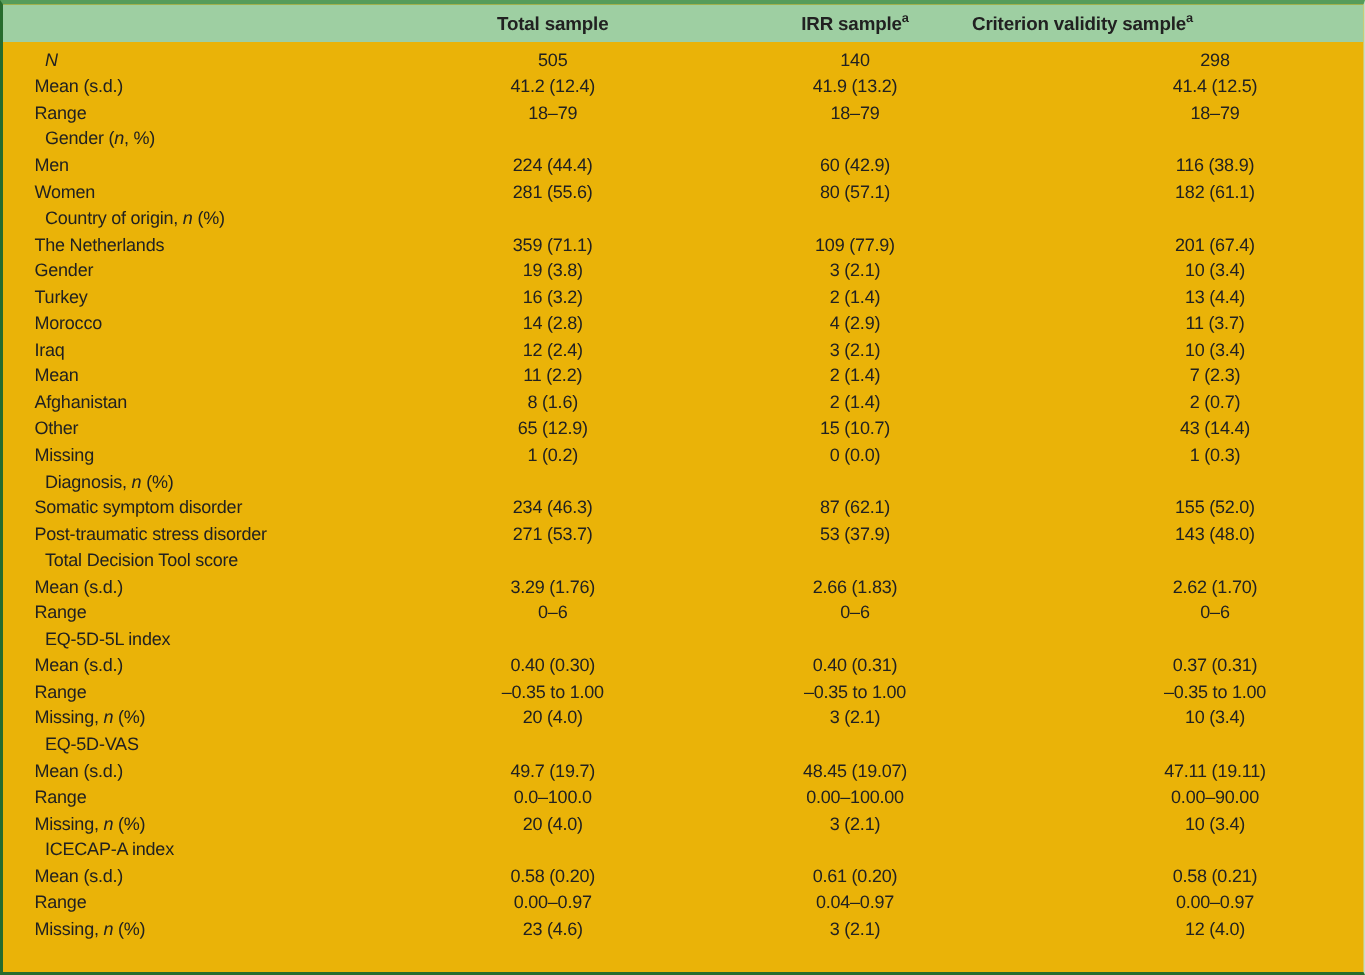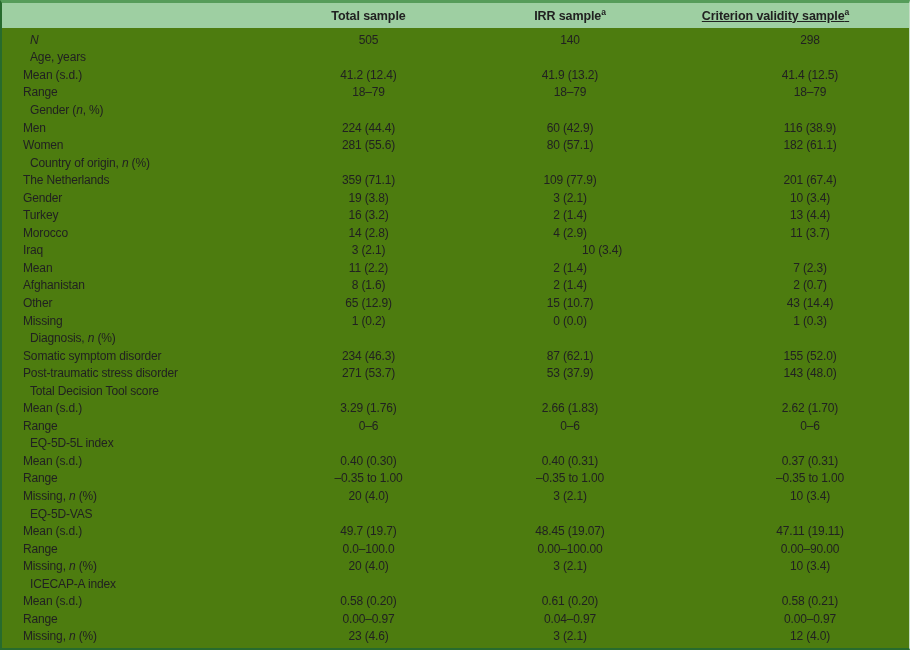--- a/index.html
+++ b/index.html
@@ -10,30 +10,30 @@
     --text:#212121;
   }
   html,body{margin:0;padding:0;background:#ffffff;}
   body{font-family:"Liberation Sans", sans-serif;color:var(--text);}
   .paper-table{
     width:910px;height:650px;box-sizing:border-box;overflow:hidden;
     border-top:3px solid var(--top-border);
     border-left:2px solid var(--frame-border);
     border-bottom:2px solid var(--frame-border);
     border-right:1px solid var(--right-border);
-    background:#4d7c0f;
+    background:#eab308;
   }
   .thead{
     display:grid;grid-template-columns:243px 247px 156px 260px;
     background:var(--header-bg);height:25px;align-items:center;
     font-weight:bold;font-size:12.5px;letter-spacing:-0.1px;
   }
   .th{white-space:nowrap;}
   .th.c2,.th.c3{text-align:center;}
-  .th.c4{text-align:center;padding-right:5px;text-decoration:underline;}
+  .th.c4{text-align:left;padding-right:5px;}
   sup{font-size:8.5px;vertical-align:super;line-height:0;}
   .tbody{padding-top:3px;}
   .tr{
     display:grid;grid-template-columns:243px 247px 156px 260px;
     height:17.55px;align-items:center;
     font-size:12px;letter-spacing:-0.15px;
   }
   .td{white-space:nowrap;overflow:visible;}
   .label-cell{padding-left:28px;}
   .label-cell.indent{padding-left:21px;}
@@ -52,26 +52,20 @@
     <div class="th c4"><span>Criterion validity sample</span><sup>a</sup></div>
   </div>
   <div class="tbody" id="tbody">
       <div class="tr">
         <div class="td label-cell"><span class="it">N</span></div>
         <div class="td val c2">505</div>
         <div class="td val c3">140</div>
         <div class="td val c4">298</div>
       </div>
       <div class="tr">
-        <div class="td label-cell"><span>Age, years</span></div>
-        <div class="td val c2"></div>
-        <div class="td val c3"></div>
-        <div class="td val c4"></div>
-      </div>
-      <div class="tr">
         <div class="td label-cell indent"><span>Mean (s.d.)</span></div>
         <div class="td val c2">41.2 (12.4)</div>
         <div class="td val c3">41.9 (13.2)</div>
         <div class="td val c4">41.4 (12.5)</div>
       </div>
       <div class="tr">
         <div class="td label-cell indent"><span>Range</span></div>
         <div class="td val c2">18–79</div>
         <div class="td val c3">18–79</div>
         <div class="td val c4">18–79</div>
@@ -119,20 +113,21 @@
         <div class="td val c4">13 (4.4)</div>
       </div>
       <div class="tr">
         <div class="td label-cell indent"><span>Morocco</span></div>
         <div class="td val c2">14 (2.8)</div>
         <div class="td val c3">4 (2.9)</div>
         <div class="td val c4">11 (3.7)</div>
       </div>
       <div class="tr">
         <div class="td label-cell indent"><span>Iraq</span></div>
+        <div class="td val c2">12 (2.4)</div>
         <div class="td val c3">3 (2.1)</div>
         <div class="td val c4">10 (3.4)</div>
       </div>
       <div class="tr">
         <div class="td label-cell indent"><span>Mean</span></div>
         <div class="td val c2">11 (2.2)</div>
         <div class="td val c3">2 (1.4)</div>
         <div class="td val c4">7 (2.3)</div>
       </div>
       <div class="tr">

